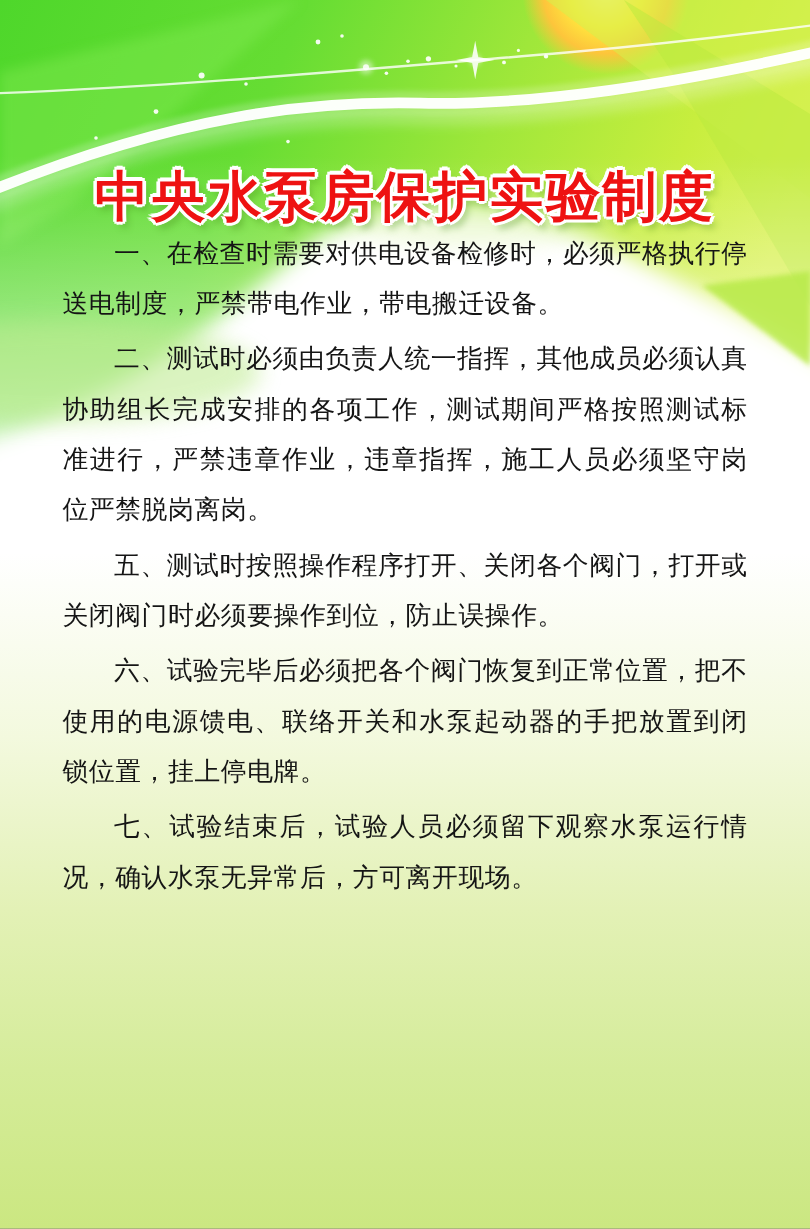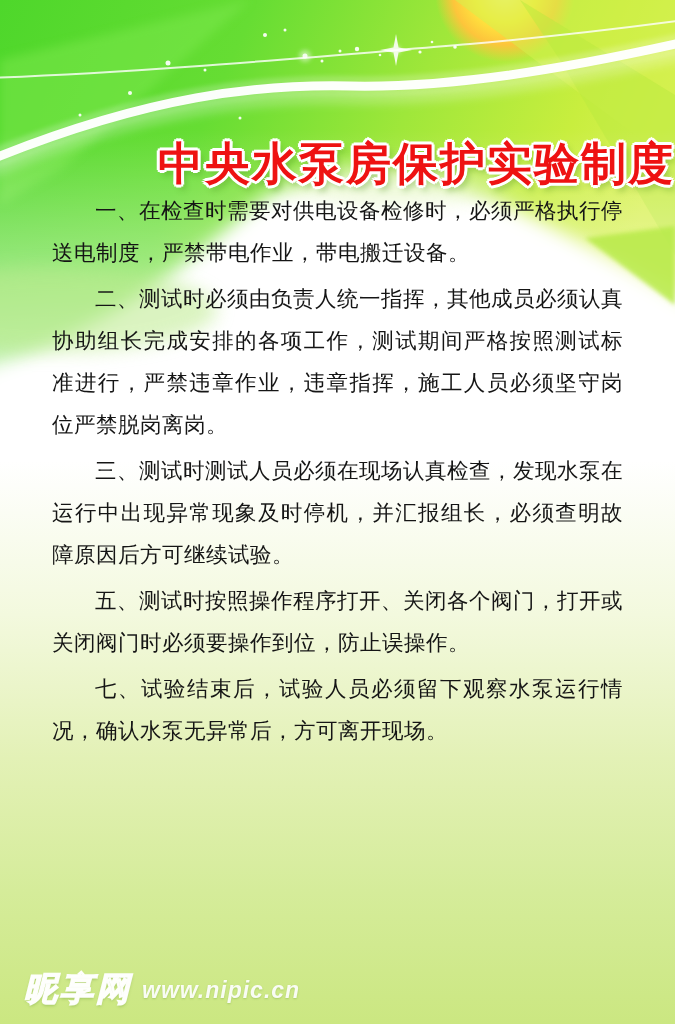--- a/index.html
+++ b/index.html
@@ -4,21 +4,21 @@
 <style>
   html,body{margin:0;padding:0;background:#777;}
   .page{
     position:relative;width:675px;height:1024px;overflow:hidden;
     font-family:"Liberation Sans","DejaVu Sans",sans-serif;
     background:linear-gradient(180deg,#ffffff 0%,#ffffff 45%,#f3f9de 60%,#e3f1b6 74%,#d5ec9a 87%,#cbe781 100%);
   }
   .header-svg{position:absolute;top:0;left:0;z-index:0;display:block;}
   .title{
     position:absolute;top:104px;left:0;right:0;z-index:3;
-    text-align:right;font-size:45px;font-weight:900;letter-spacing:2px;
+    text-align:center;font-size:45px;font-weight:900;letter-spacing:2px;
     color:#ee1212;white-space:nowrap;
     text-shadow:
       -3px 0 0 #fff, 3px 0 0 #fff, 0 -3px 0 #fff, 0 3px 0 #fff,
       -2px -2px 0 #fff, 2px -2px 0 #fff, -2px 2px 0 #fff, 2px 2px 0 #fff,
       4px 5px 6px rgba(70,140,25,.45);
   }
   .content{position:absolute;top:190px;left:52px;width:571px;z-index:2;}
   .rule{
     margin:0 0 4px 0;font-size:21.5px;line-height:42px;font-weight:normal;
     color:#151515;letter-spacing:.5px;text-indent:2em;
@@ -122,24 +122,20 @@
     <ellipse cx="52" cy="310" rx="165" ry="42" fill="#bdeb8e" opacity="0.55" filter="url(#b9)"></ellipse>
     <ellipse cx="395" cy="182" rx="115" ry="22" fill="#d8f3a6" opacity="0.4" filter="url(#b9)"></ellipse>
     <polygon points="585,238 675,226 675,305" fill="#b8ea4a" opacity="0.85" filter="url(#b2)"></polygon>
   </svg>
 
   <h1 class="title">中央水泵房保护实验制度</h1>
 
   <div class="content">
     <p class="rule">一、在检查时需要对供电设备检修时，必须严格执行停送电制度，严禁带电作业，带电搬迁设备。</p>
     <p class="rule">二、测试时必须由负责人统一指挥，其他成员必须认真协助组长完成安排的各项工作，测试期间严格按照测试标准进行，严禁违章作业，违章指挥，施工人员必须坚守岗位严禁脱岗离岗。</p>
-    <p class="rule">三、测试时测试人员必须在现场认真检查，发现水泵在运行中出现异常现象及时停机，并汇报组长，必须查明故障原因后方可继续试验。</p>
     <p class="rule">五、测试时按照操作程序打开、关闭各个阀门，打开或关闭阀门时必须要操作到位，防止误操作。</p>
+    <p class="rule">六、试验完毕后必须把各个阀门恢复到正常位置，把不使用的电源馈电、联络开关和水泵起动器的手把放置到闭锁位置，挂上停电牌。</p>
     <p class="rule">七、试验结束后，试验人员必须留下观察水泵运行情况，确认水泵无异常后，方可离开现场。</p>
   </div>
 
-  <div class="watermark-logo">
-    <span class="site-name">昵享网</span>
-    <span class="site-url">www.nipic.cn</span>
-  </div>
 
 
 </div>
 
 </body></html>

